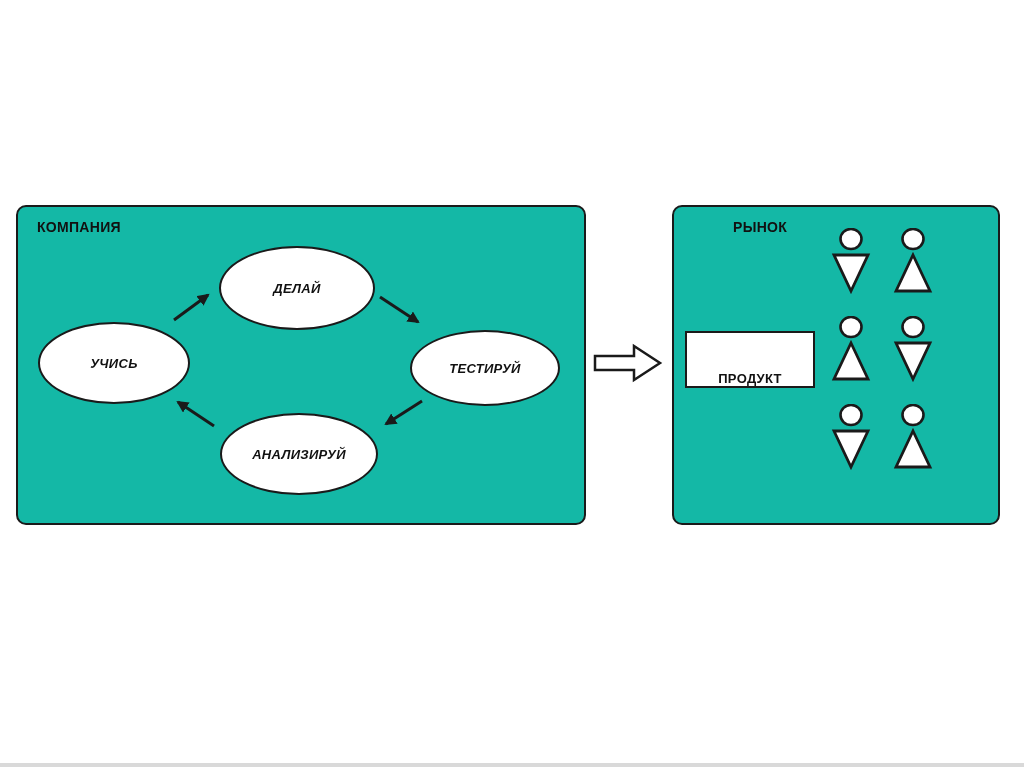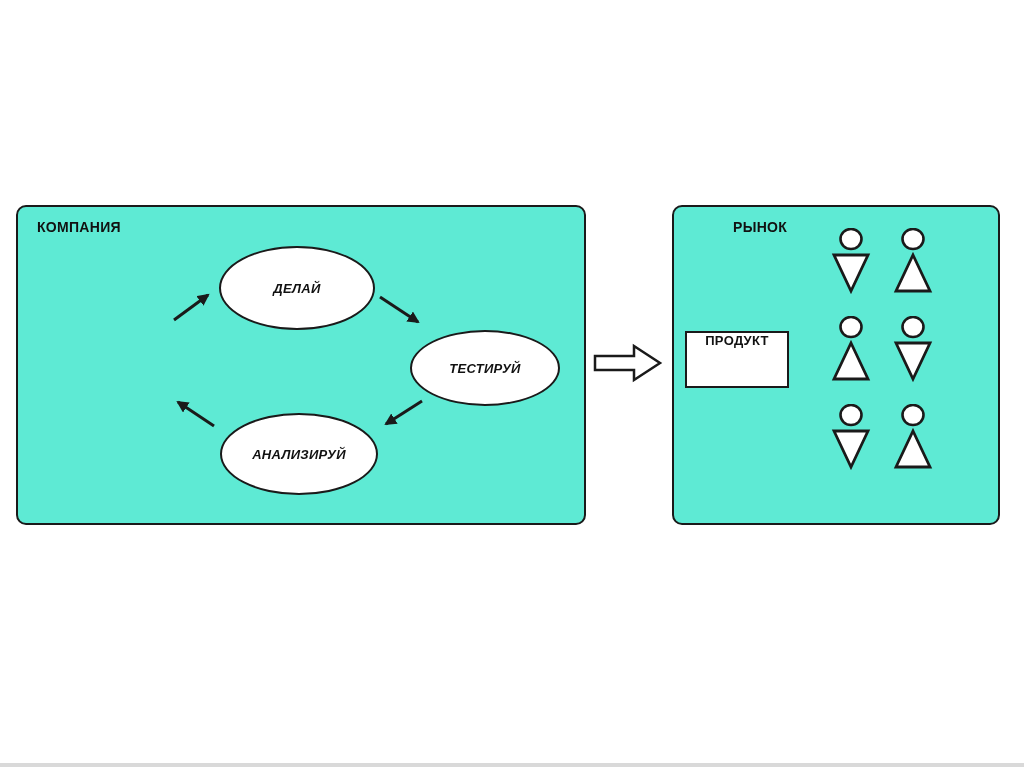--- a/index.html
+++ b/index.html
@@ -5,21 +5,21 @@
   * { margin: 0; padding: 0; box-sizing: border-box; }
   html, body { width: 1024px; height: 767px; background: #ffffff; overflow: hidden; }
   body { font-family: "Liberation Sans", sans-serif; color: #111; }
 
   .canvas { position: relative; width: 1024px; height: 767px; background: #ffffff; }
 
   .frame-box {
     position: absolute;
     border: 2px solid #1a1a1a;
     border-radius: 10px;
-    background: #5eead4;
+    background: #14b8a6;
   }
   .company-box { left: 16px; top: 205px; width: 570px; height: 320px; }
   .market-box  { left: 672px; top: 205px; width: 328px; height: 320px; }
 
   .box-title {
     position: absolute;
     font-size: 14px;
     font-weight: bold;
     letter-spacing: 0.3px;
     color: #111;
@@ -57,25 +57,25 @@
 
   .big-arrow {
     position: absolute;
     left: 592px; top: 342px;
     width: 72px; height: 42px;
   }
 
   .product-rect {
     position: absolute;
     left: 11px; top: 124px;
-    width: 104px; height: 57px;
+    width: 130px; height: 57px;
     border: 2px solid #1a1a1a;
     background: #ffffff;
     display: flex;
-    align-items: flex-start;
+    align-items: flex-end;
     justify-content: center;
   }
   .product-rect span {
     font-size: 13px;
     font-weight: bold;
     letter-spacing: 0.3px;
   }
 
   .people-grid {
     position: absolute;
@@ -98,20 +98,23 @@
 </head>
 <body>
 
 <div class="canvas">
 
   <div class="frame-box company-box">
     <div class="box-title company-title">КОМПАНИЯ</div>
 
     <div class="ellipse node-do">
       <span>ДЕЛАЙ</span>
+    </div>
+    <div class="ellipse node-learn">
+      <span>УЧИСЬ</span>
     </div>
     <div class="ellipse node-analyze">
       <span>АНАЛИЗИРУЙ</span>
     </div>
     <div class="ellipse node-test">
       <span>ТЕСТИРУЙ</span>
     </div>
 
     <svg class="cycle-arrows" viewBox="0 0 570 320" xmlns="http://www.w3.org/2000/svg">
       <defs>

